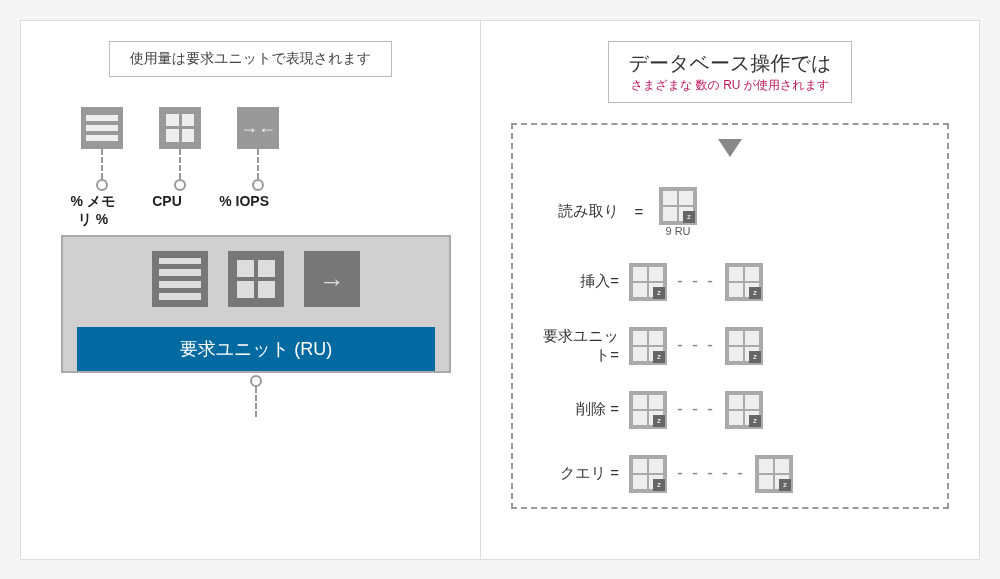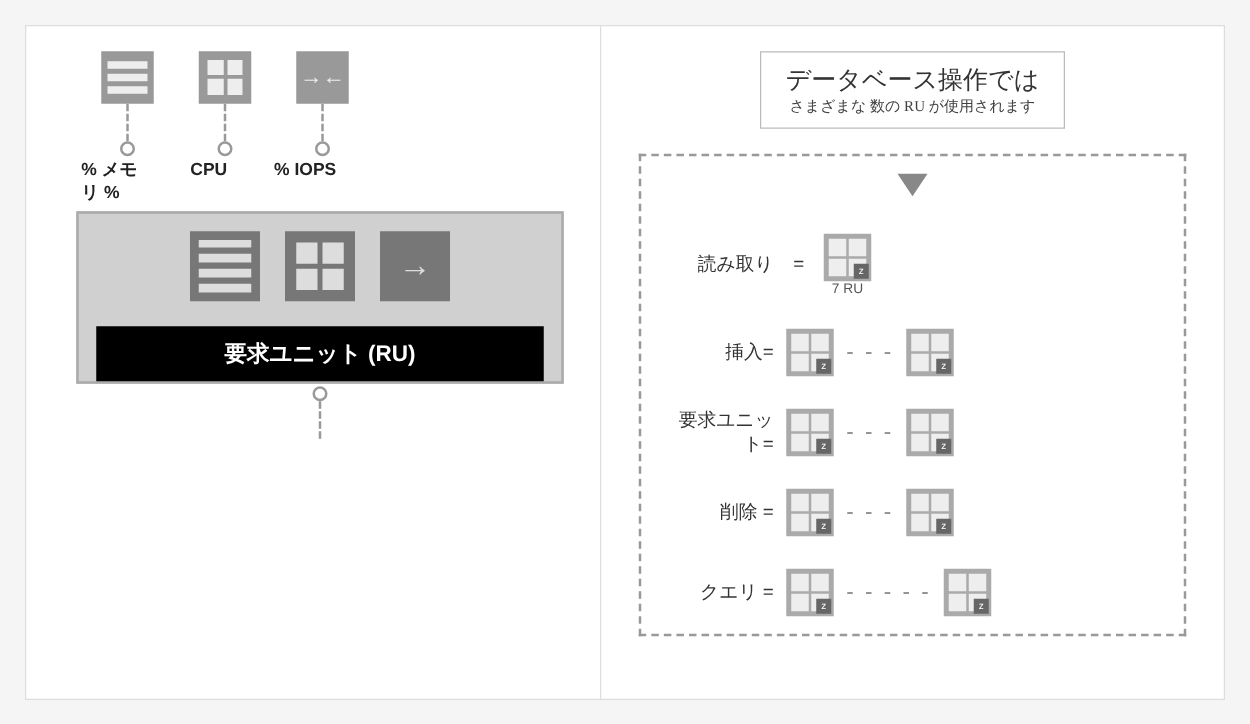--- a/index.html
+++ b/index.html
@@ -87,24 +87,24 @@
     }
     .main-box-icons-row {
       display: flex;
       flex-direction: row;
       gap: 20px;
       margin-bottom: 10px;
     }
     
     .ru-bar {
       width: 100%;
-      background: #000000;
+      background: #0369a1;
       color: #fff;
       font-size: 18px;
-      font-weight: bold;
+      font-weight: normal;
       text-align: center;
       padding: 10px 0;
       margin-top: 10px;
     }
     
     .small-icon-memory {
       width: 42px;
       height: 42px;
       background: #999;
       display: flex;
@@ -157,22 +157,21 @@
       text-align: center;
       margin-bottom: 20px;
       align-self: center;
     }
     .right-title-box .title-main {
       font-size: 20px;
       color: #333;
     }
     .right-title-box .title-sub {
       font-size: 12px;
-      color: #404040;
-      font-family: Liberation Serif, serif;
+      color: #be185d;
     }
     
     .operations-area {
       border: 2px dashed #999;
       padding: 14px 16px;
       width: 100%;
       display: flex;
       flex-direction: column;
       gap: 26px;
       position: relative;
@@ -301,20 +300,23 @@
       color: #ddd;
       font-weight: bold;
     }
   </style>
 </head>
 <body>
 
 <div class="main-container">
 
   <div class="left-panel">
+    <div class="left-title-box">
+      <span>使用量は要求ユニットで表現されます</span>
+    </div>
 
     <div style="display:flex; flex-direction:row; gap:36px; margin-left:30px; align-items:flex-start;">
 
       <div class="icon-wrapper">
         <div class="small-icon-memory">
           <div class="line"></div>
           <div class="line"></div>
           <div class="line"></div>
         </div>
         <div class="dashed-line-down"></div>
@@ -333,21 +335,21 @@
       </div>
 
       <div class="icon-wrapper">
         <div class="small-icon-iops">→←</div>
         <div class="dashed-line-down"></div>
         <div class="circle-dot"></div>
       </div>
     </div>
 
     <div class="labels-row" style="margin-left:14px;">
-      <span class="label-item" style="width:56px; text-align:left;">% メモリ %</span>
+      <span class="label-item" style="width:56px; text-align:center;">% メモリ %</span>
       <span class="label-item" style="width:56px; ">CPU</span>
       <span class="label-item" style="width:56px; text-align:right;">% IOPS</span>
     </div>
 
     <div class="main-box">
       <div class="main-box-icons-row">
         <div class="large-icon-memory">
           <div class="line"></div>
           <div class="line"></div>
           <div class="line"></div>
@@ -388,21 +390,21 @@
         <span class="ops-label">読み取り</span>
         <span class="ops-eq">=</span>
         <div style="display:flex; flex-direction:column; align-items:center;">
           <div class="db-icon">
             <div class="dcell"></div>
             <div class="dcell"></div>
             <div class="dcell"></div>
             <div class="dcell"></div>
             <div class="badge">z</div>
           </div>
-          <span class="ru-label-small">7 RU</span>
+          <span class="ru-label-small">9 RU</span>
         </div>
       </div>
 
       <div class="ops-row">
         <span class="ops-label">挿入=</span>
         <div class="db-icon">
           <div class="dcell"></div>
           <div class="dcell"></div>
           <div class="dcell"></div>
           <div class="dcell"></div>

